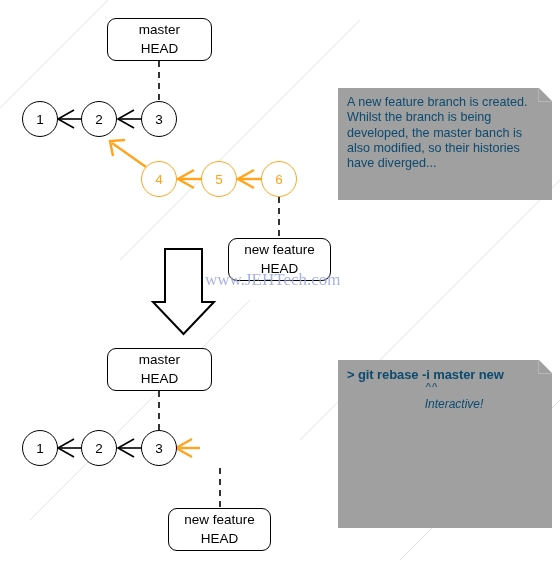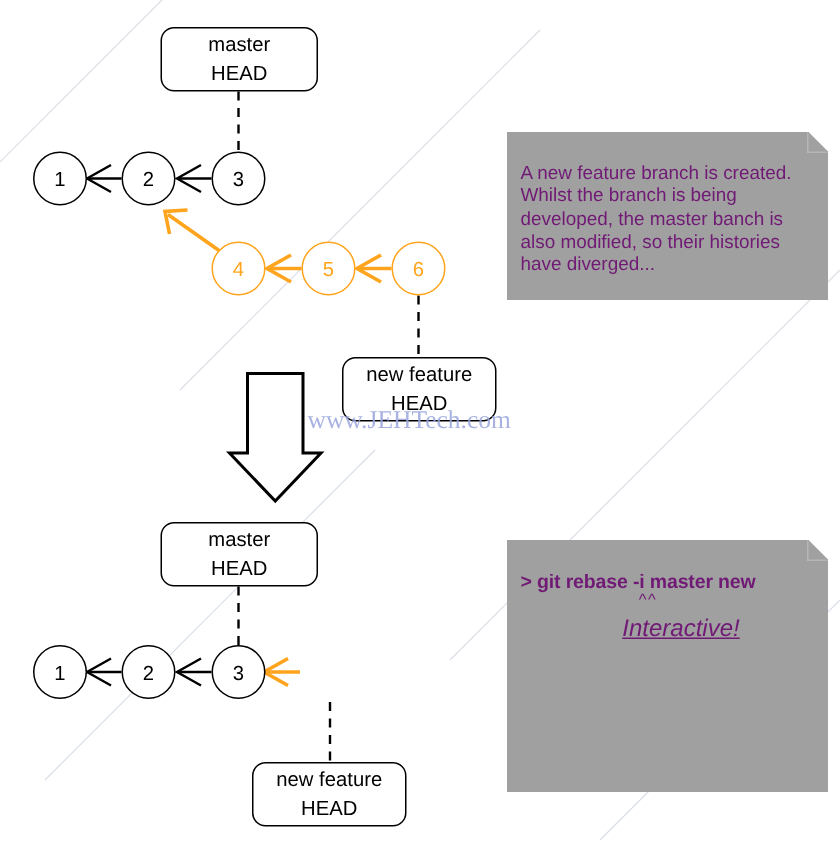--- a/index.html
+++ b/index.html
@@ -10,23 +10,23 @@
     overflow:hidden;
     position:relative;
   }
   #stage{position:absolute;left:0;top:0;width:560px;height:570px;}
   #vec{position:absolute;left:0;top:0;width:560px;height:570px;}
 
   
   .note{
     position:absolute;
     background:#a0a0a0;
-    color:#701a75;
+    color:#0c4a6e;
     box-sizing:border-box;
-    padding:20px 9px 7px 9px;
+    padding:7px 9px 7px 9px;
     line-height:1.22;
     font-size:12.6px;
   }
   .note .fold{
     position:absolute;right:0;top:0;
     width:13px;height:13px;
     background:#ffffff;
     clip-path:polygon(0 0,100% 100%,100% 0);
   }
   .note .foldline{
@@ -37,21 +37,21 @@
     transform:skew(0deg);
     pointer-events:none;
     background:transparent;
     clip-path:polygon(0 0,0 100%,100% 100%);
   }
   #note-diverged{left:338px;top:88px;width:214px;height:112px;}
   #note-rebase{left:338px;top:360px;width:214px;height:168px;}
 
   .cmd{font-weight:bold;font-size:13px;letter-spacing:-0.1px;white-space:nowrap;}
   .carets{font-size:11px;text-align:center;margin:-2px 0 0 -26px;letter-spacing:1px;}
-  .interactive{font-style:italic;font-size:16px;text-align:center;margin:3px 0 0 18px;text-decoration:underline;}
+  .interactive{font-style:italic;font-size:12px;text-align:center;margin:3px 0 0 18px;}
   .note-body{margin-top:14px;font-size:12.6px;line-height:1.22;}
 
   
   .node{
     position:absolute;
     width:36px;height:36px;
     border-radius:50%;
     box-sizing:border-box;
     border:1.6px solid #000000;
     background:#ffffff;

